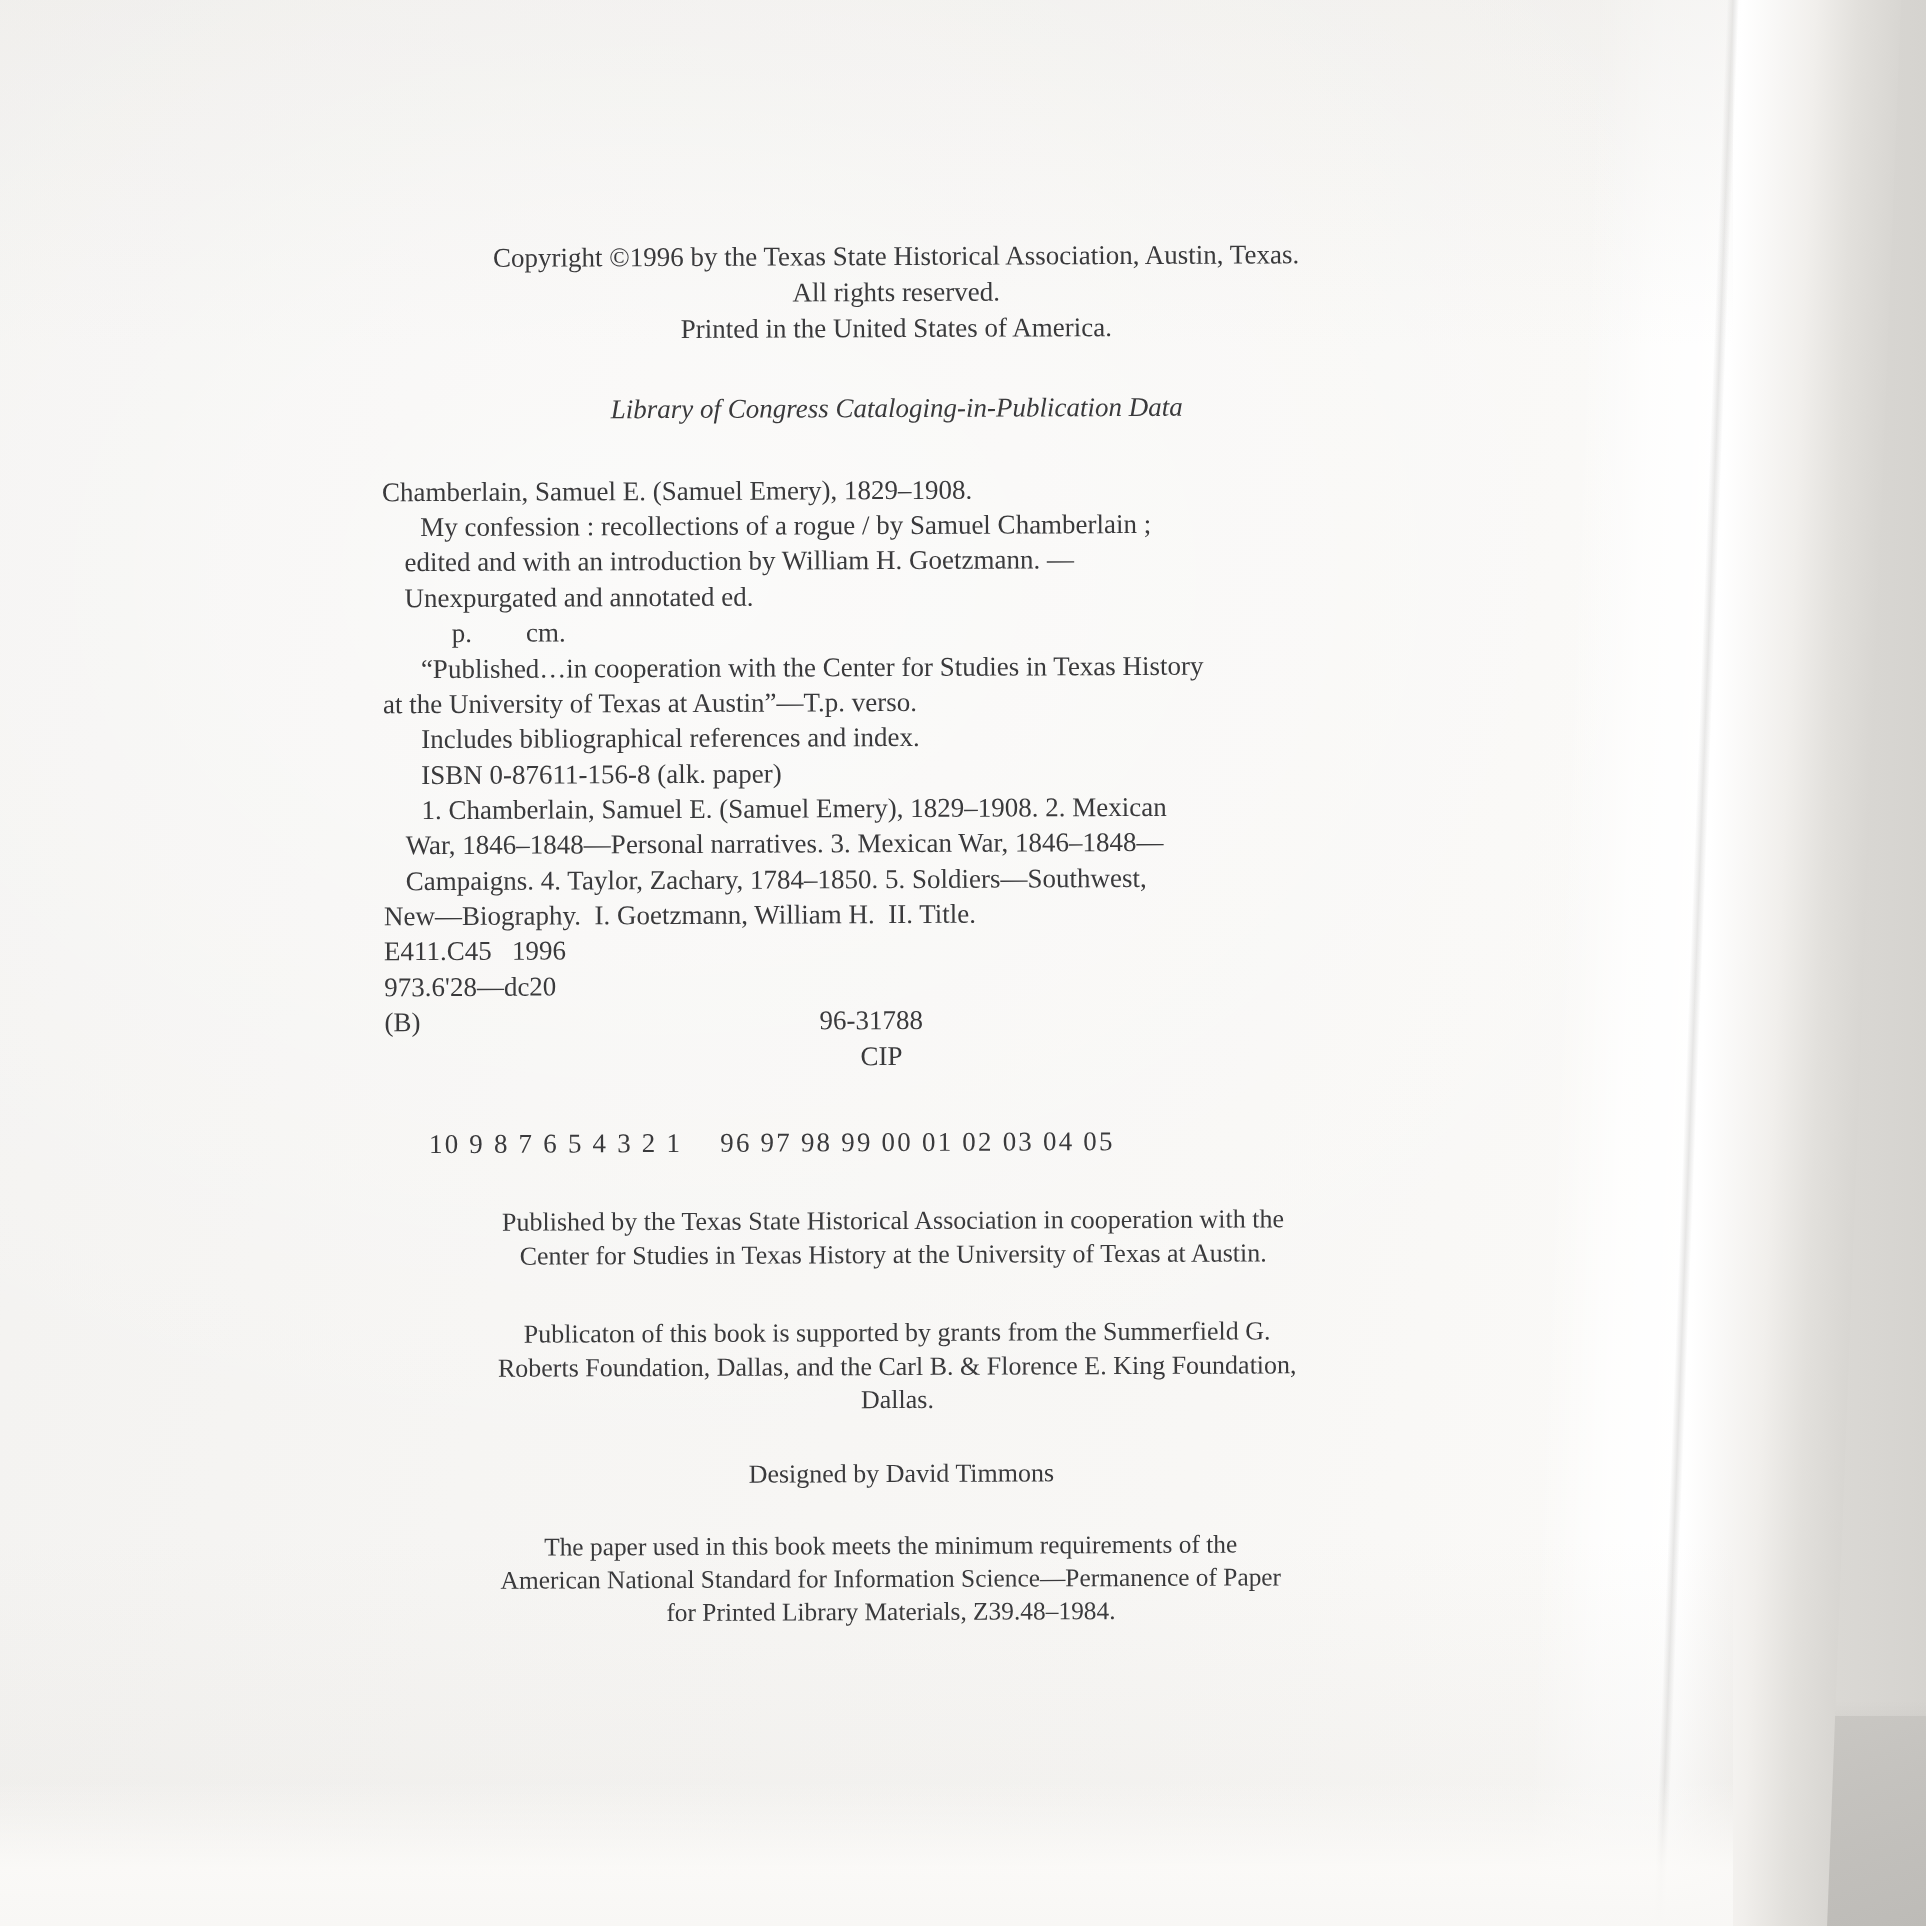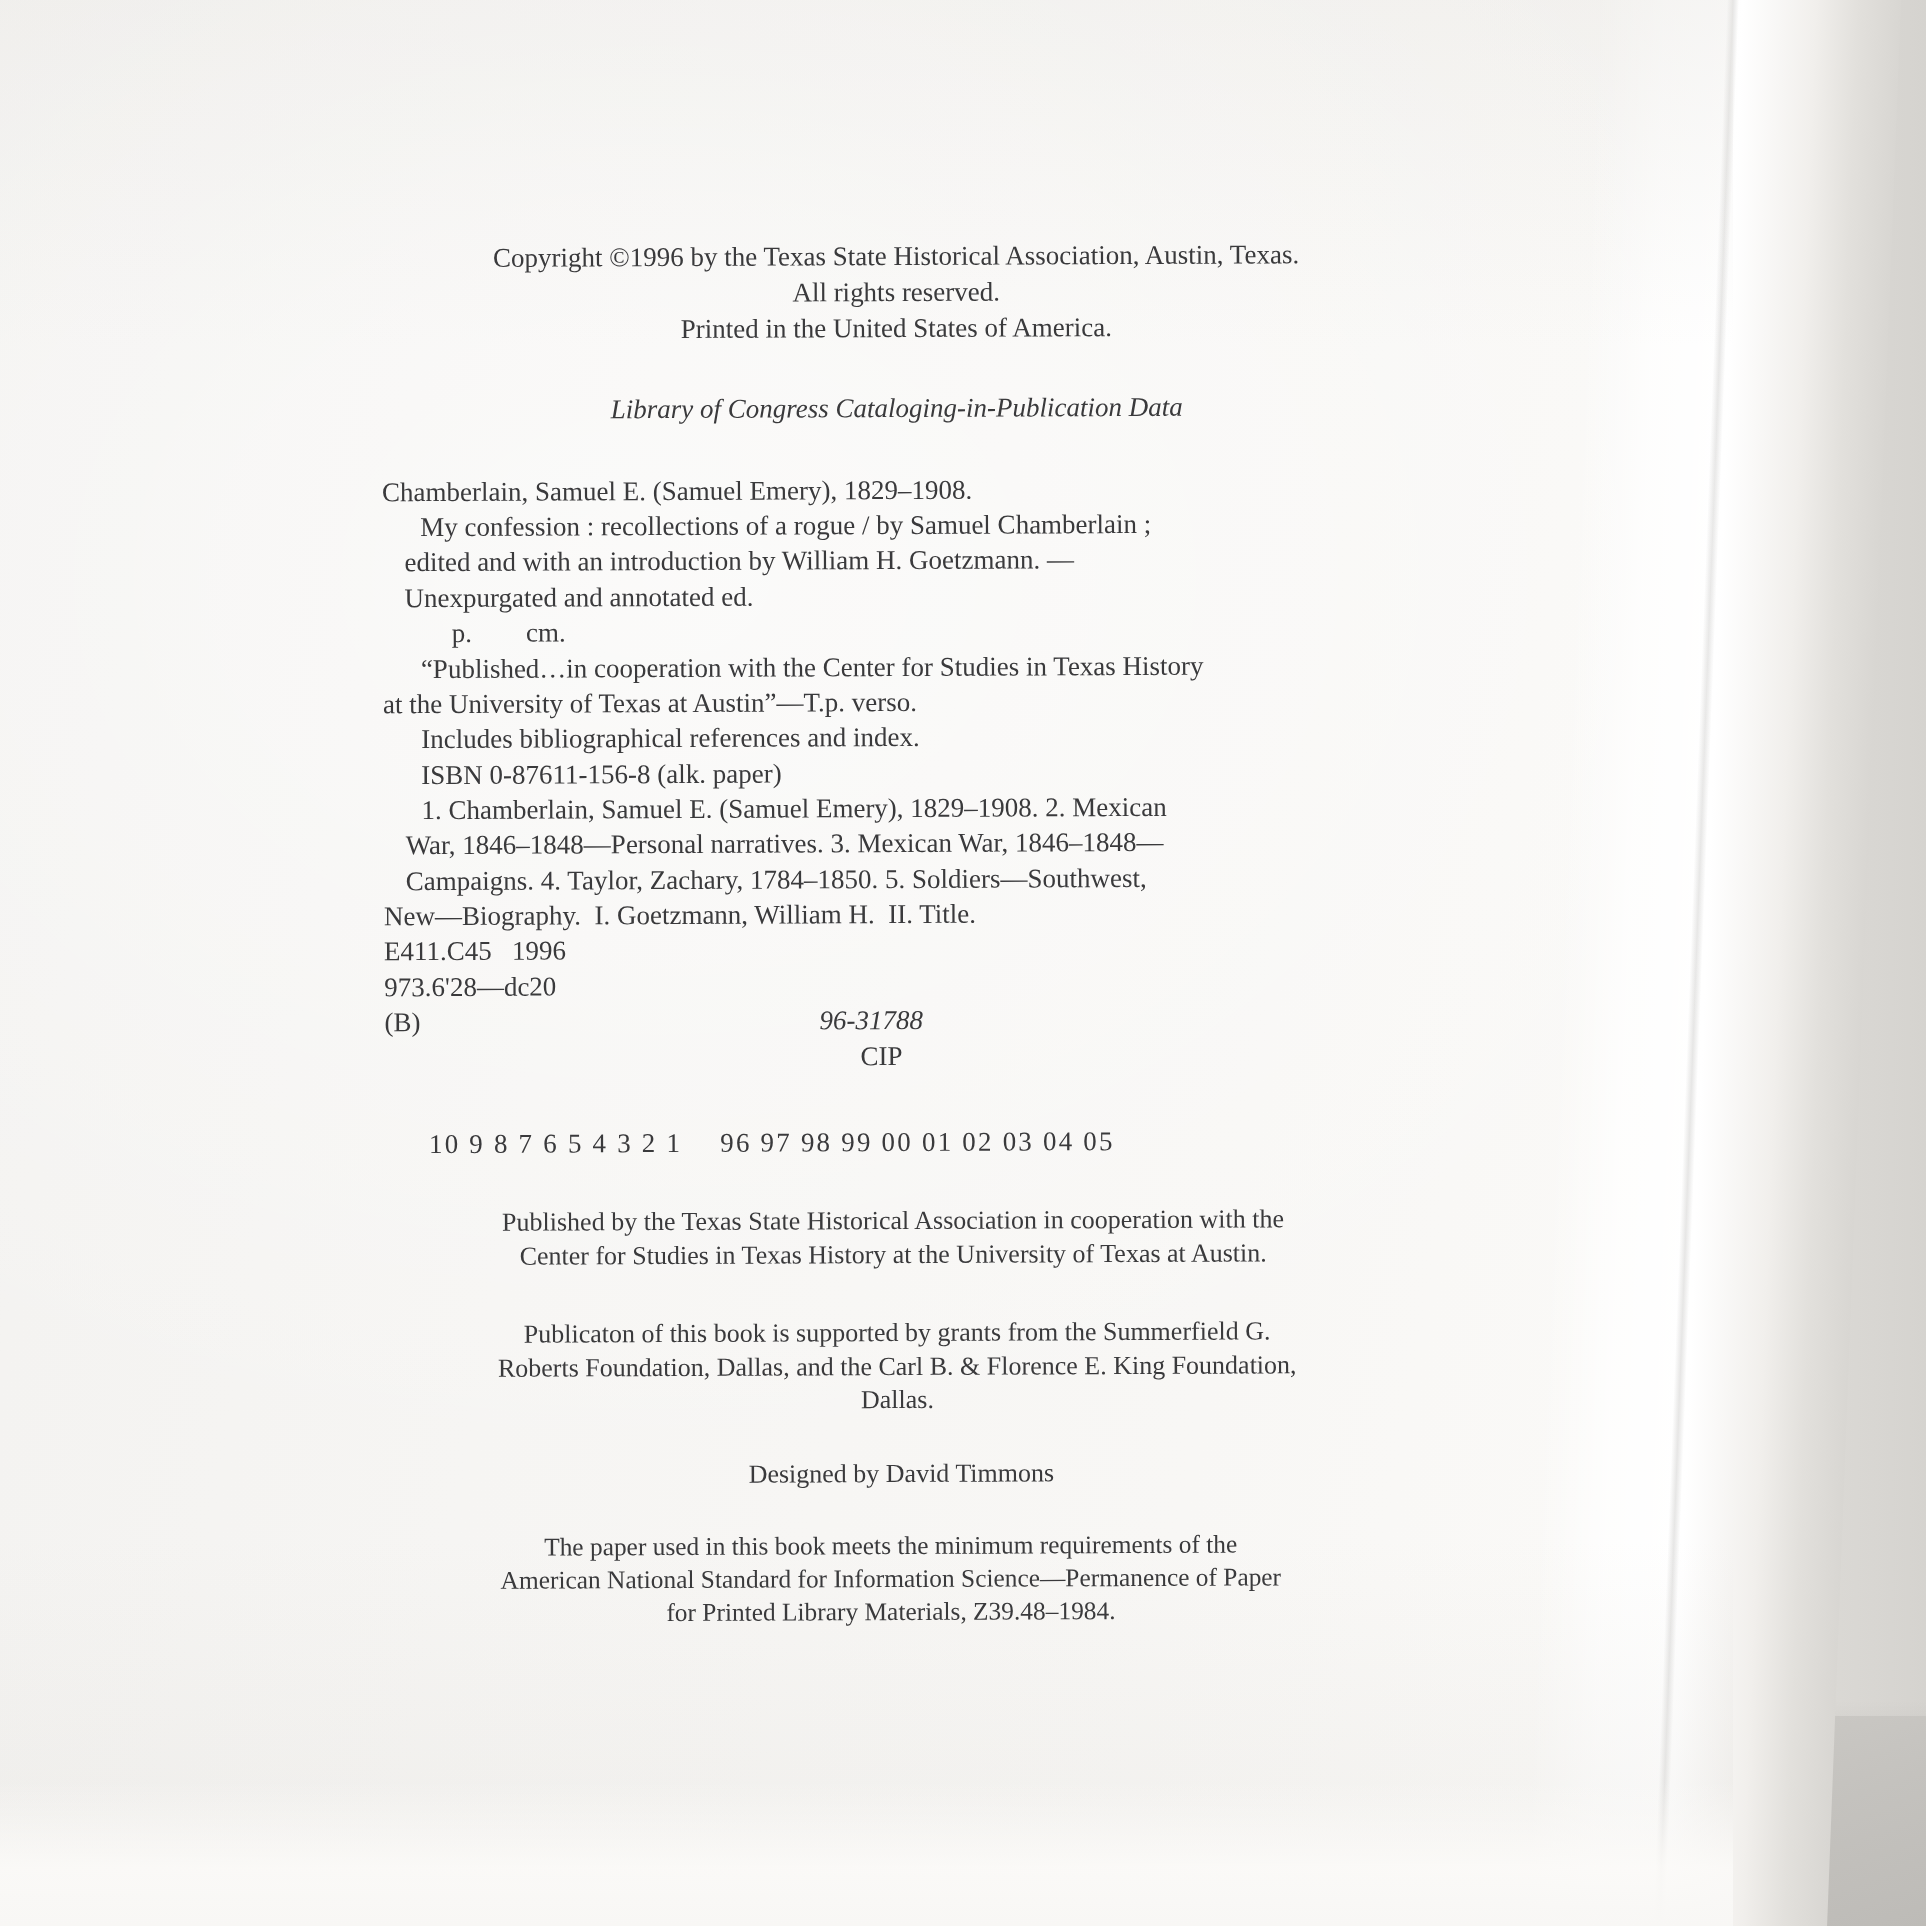--- a/index.html
+++ b/index.html
@@ -146,21 +146,21 @@
   .cip .l { display: block; white-space: pre; }
   .ind1 { padding-left: 38px; }
   .ind2 { padding-left: 22px; }
   .ind3 { padding-left: 69px; }
 
   .lccn-row {
     position: relative;
     height: 36px;
   }
   .lccn-row .left { position: absolute; left: 0; }
-  .lccn-row .right { position: absolute; left: 435px; font-style: italic; }
+  .lccn-row .right { position: absolute; left: 435px; }
   .cip-row {
     position: relative;
     height: 36px;
   }
   .cip-row .right { position: absolute; left: 463px; margin-left: 13px; }
 
   .printline {
     margin-top: 54px;
     padding-left: 44px;
     font-size: 27px;

